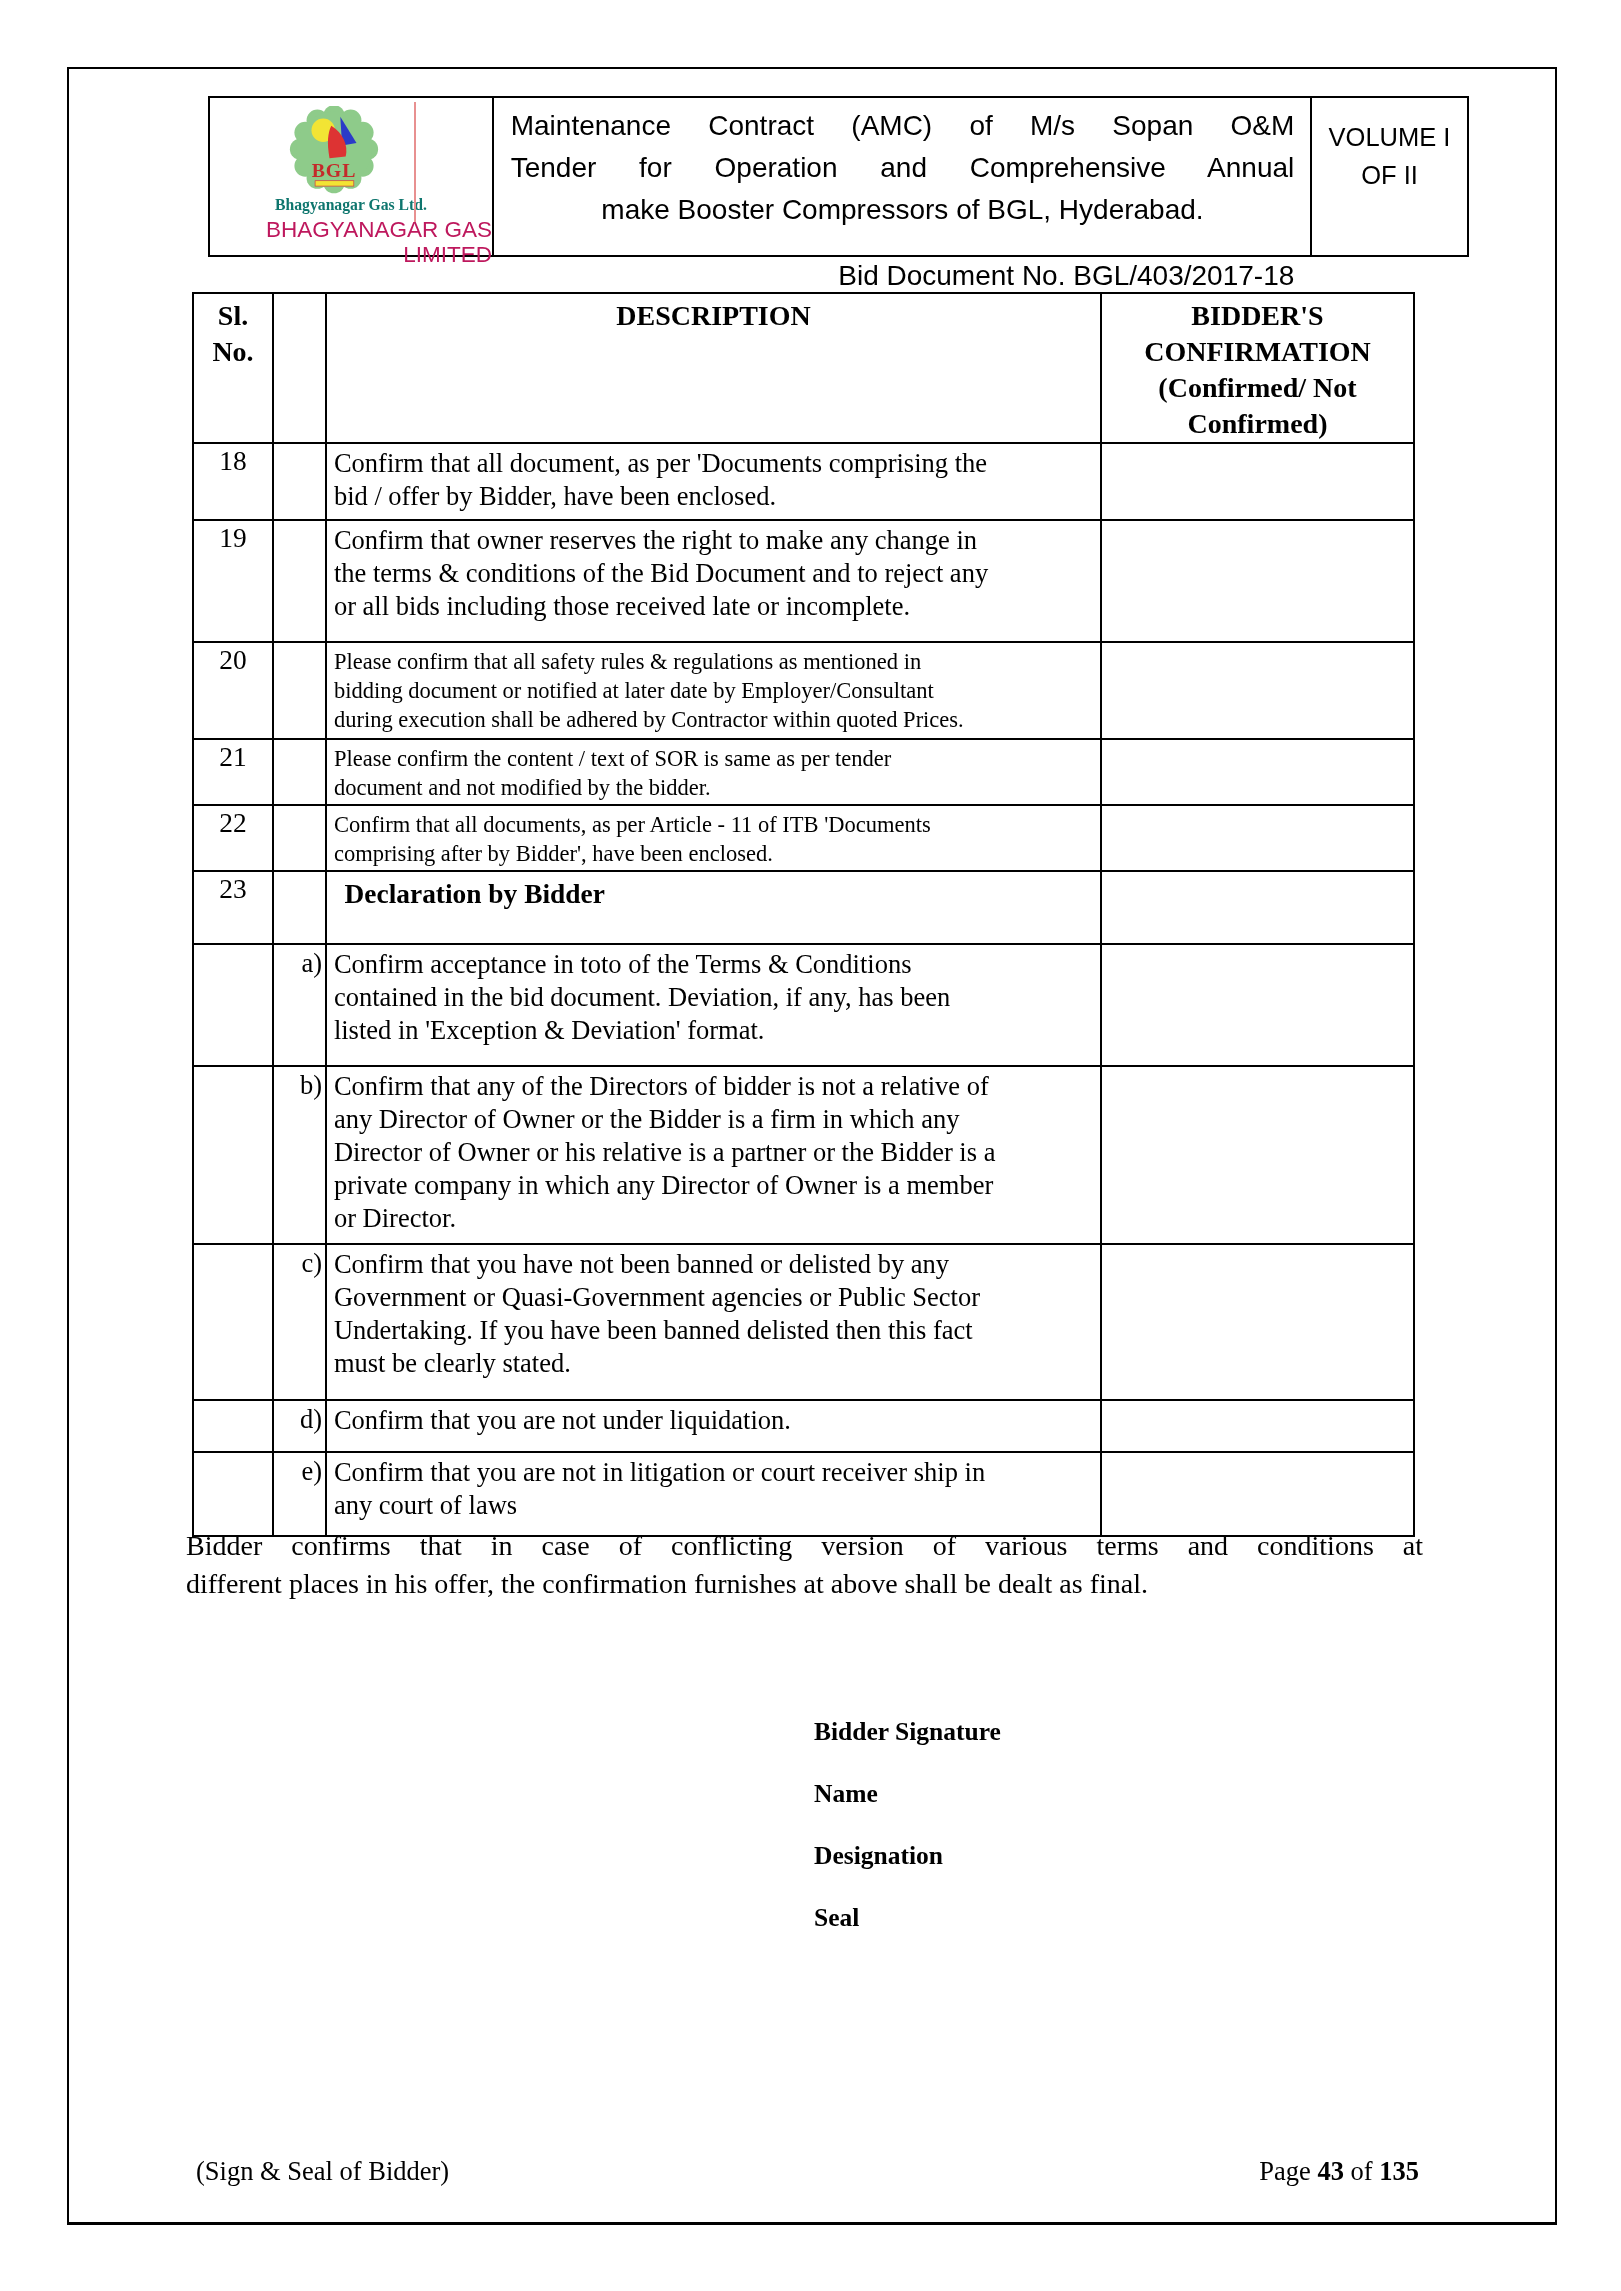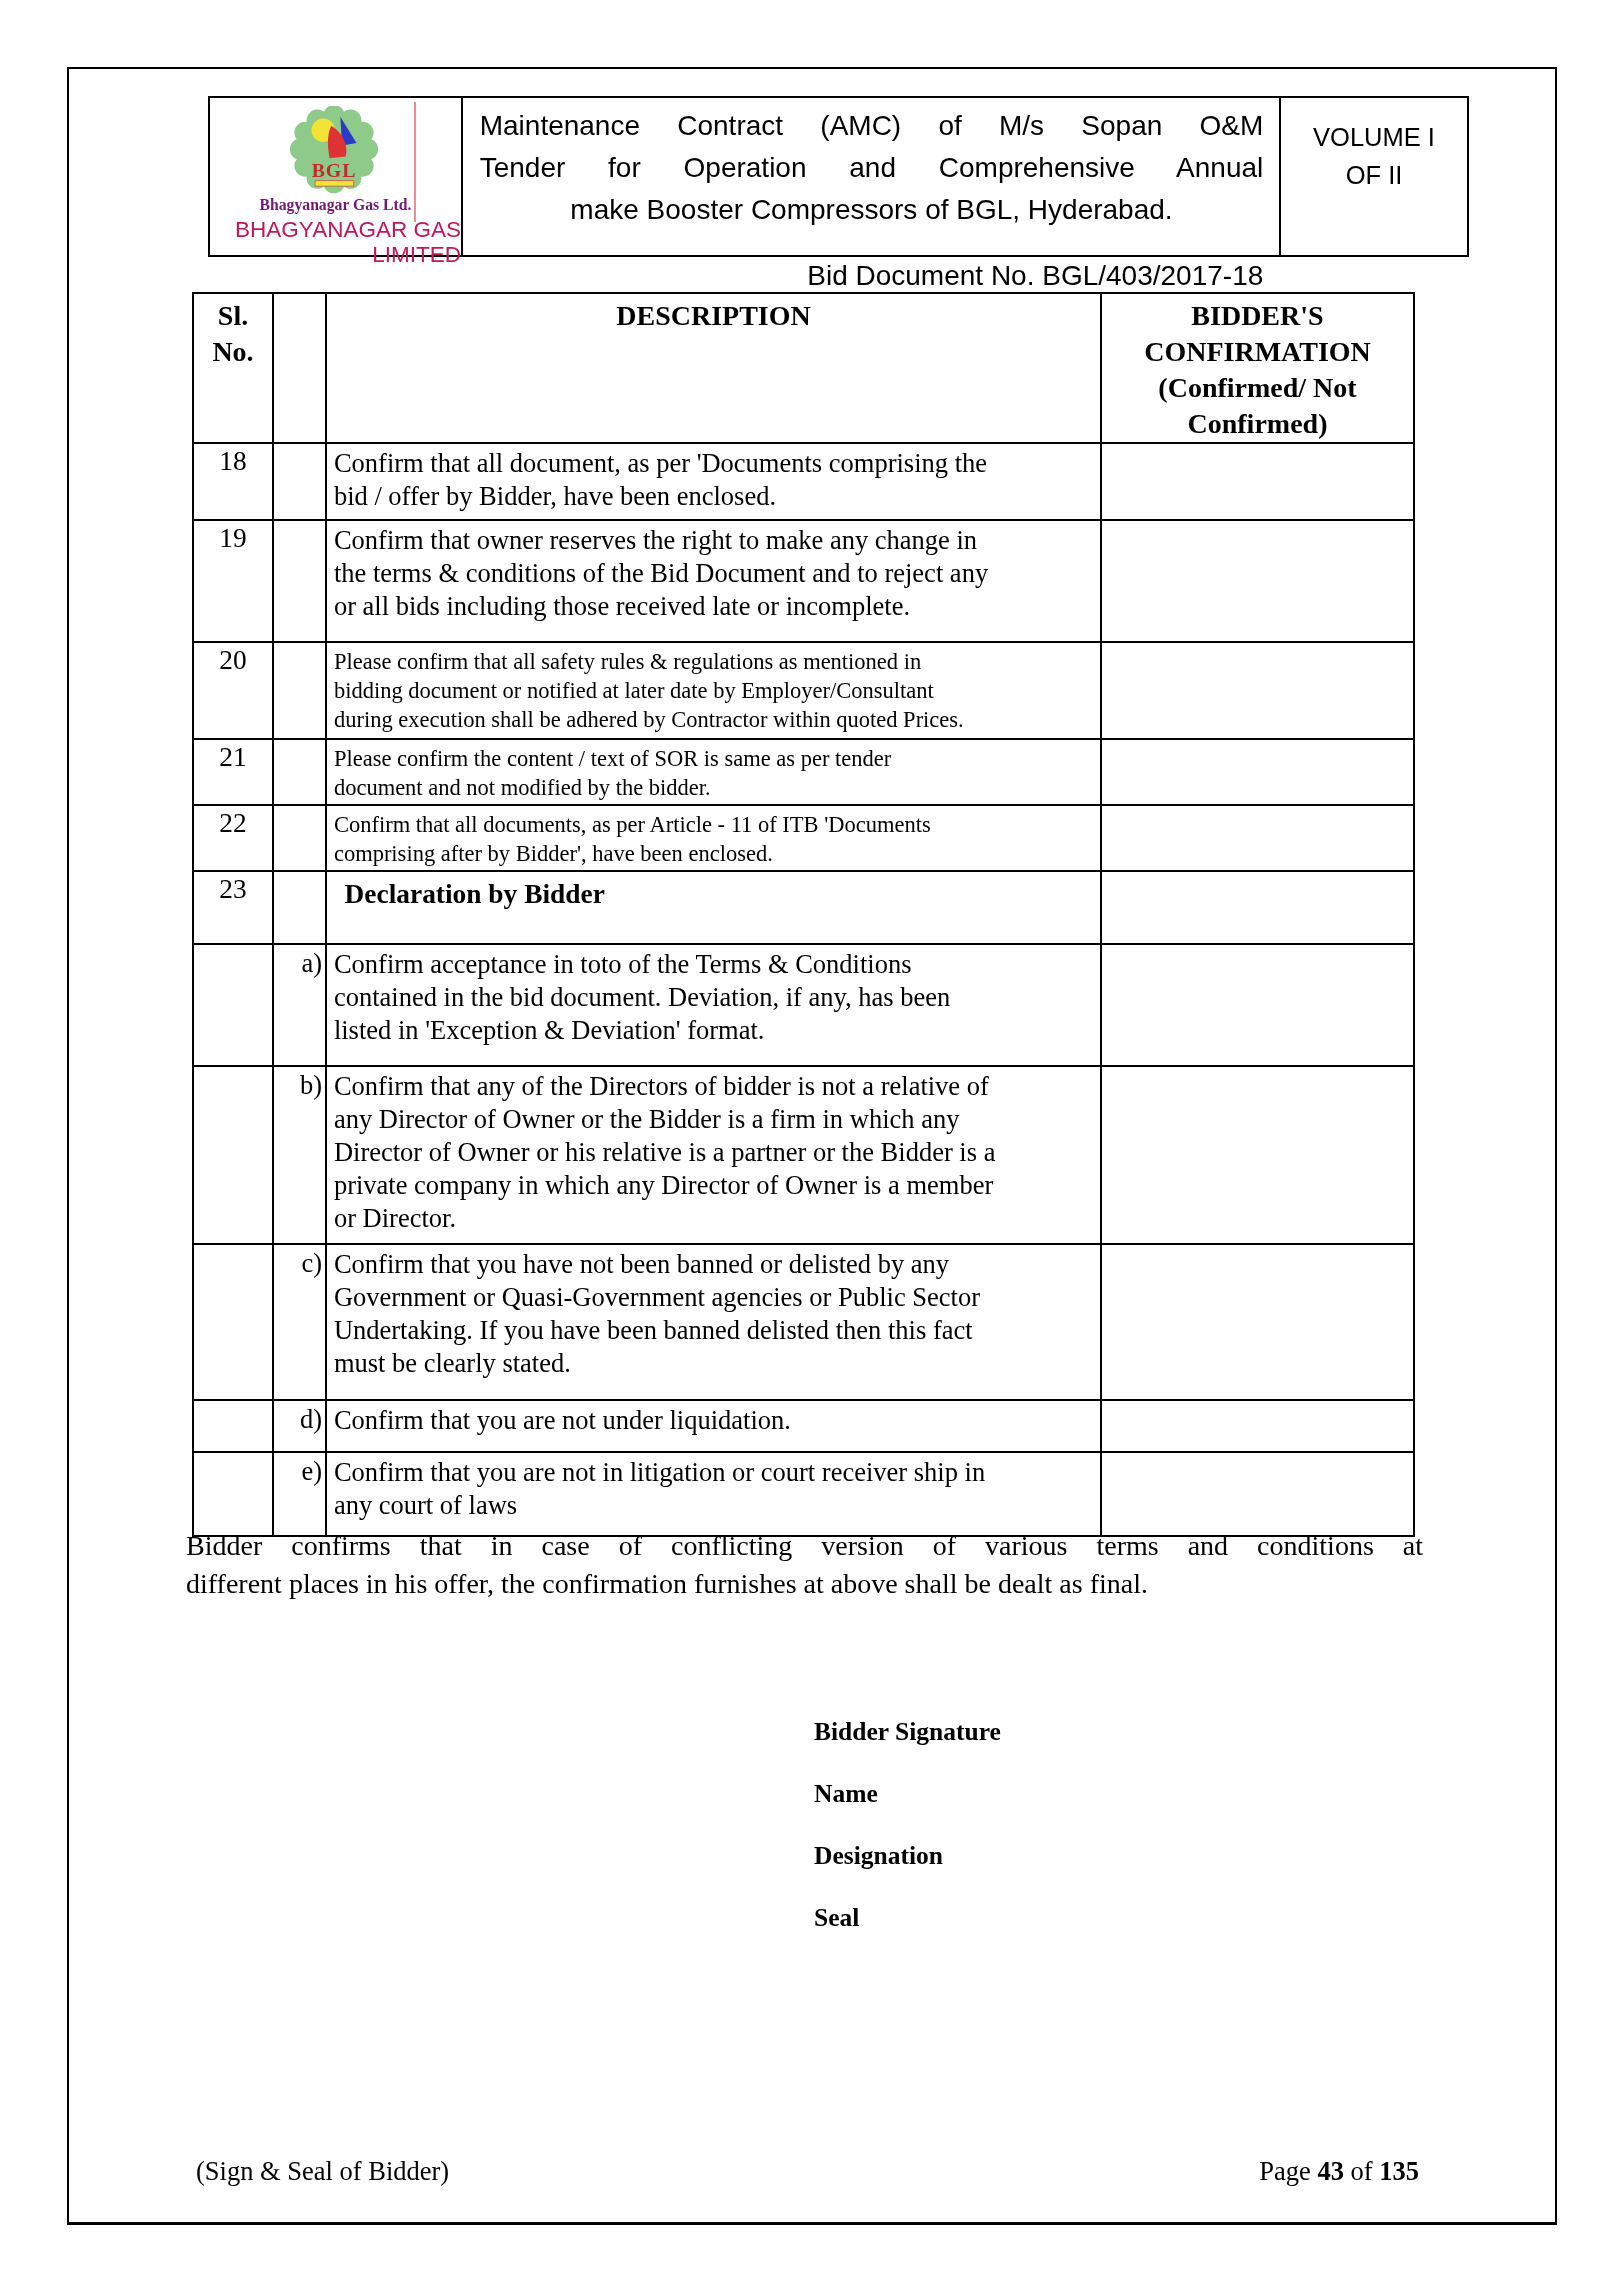--- a/index.html
+++ b/index.html
@@ -4,32 +4,32 @@
 <style>
   html,body{margin:0;padding:0;background:#ffffff;}
   .page{position:relative;width:1621px;height:2292px;background:#ffffff;color:#000;
         font-family:"Liberation Serif", serif;overflow:hidden;}
   
   .frame{position:absolute;left:67px;top:67px;width:1486px;height:2153px;
          border:2px solid #000;border-bottom-width:3.9px;}
   
   .header-box{position:absolute;left:208px;top:96px;width:1261px;height:161px;
               border:2px solid #000;display:flex;box-sizing:border-box;}
-  .logo-cell{width:253px;border-right:2px solid #000;position:relative;box-sizing:border-box;flex:none;}
+  .logo-cell{width:284px;border-right:2px solid #000;position:relative;box-sizing:border-box;flex:none;}
   .title-cell{width:818px;border-right:2px solid #000;box-sizing:border-box;flex:none;
               padding:6.9px 15.7px 0 16.7px;font-family:"Liberation Sans", sans-serif;
               font-size:28px;line-height:42px;}
   .volume-cell{flex:1;display:flex;flex-direction:column;justify-content:flex-start;align-items:center;
                font-family:"Liberation Sans", sans-serif;font-size:25.5px;line-height:38px;margin-top:20px;}
   .t-just{text-align:justify;text-align-last:justify;}
   .t-left{text-align:center;}
   .t-center{text-align:right;margin-top:24px;}
   .logo-svg{position:absolute;left:78px;top:7.8px;width:92px;height:90px;}
   .logo-tagline{position:absolute;left:0;top:98px;width:100%;text-align:center;
-                font-size:15.7px;font-weight:bold;color:#701a75;}
+                font-size:15.7px;font-weight:bold;color:#0f766e;}
   .logo-name{position:absolute;left:0;top:120px;width:100%;text-align:right;
              font-family:"Liberation Sans", sans-serif;font-size:22.5px;line-height:24.5px;color:#be185d;}
   .accent-line{position:absolute;left:204px;top:3.9px;width:2px;height:120px;background:#e89090;}
   
   .tbl{position:absolute;left:192px;top:292px;width:1221px;border-collapse:collapse;table-layout:fixed;}
   .tbl td,.tbl th{border:2px solid #000;vertical-align:top;box-sizing:border-box;}
   .tbl th{font-size:28px;font-weight:bold;text-align:center;line-height:36px;padding:3.9px 5.9px 0 5.9px;}
   .tbl tr.hrow{height:137px;}
   .tbl tr.hrow th{border-bottom:2.9px solid #000;}
   .c-sl{font-size:27.4px;text-align:center;padding-top:2px;}

